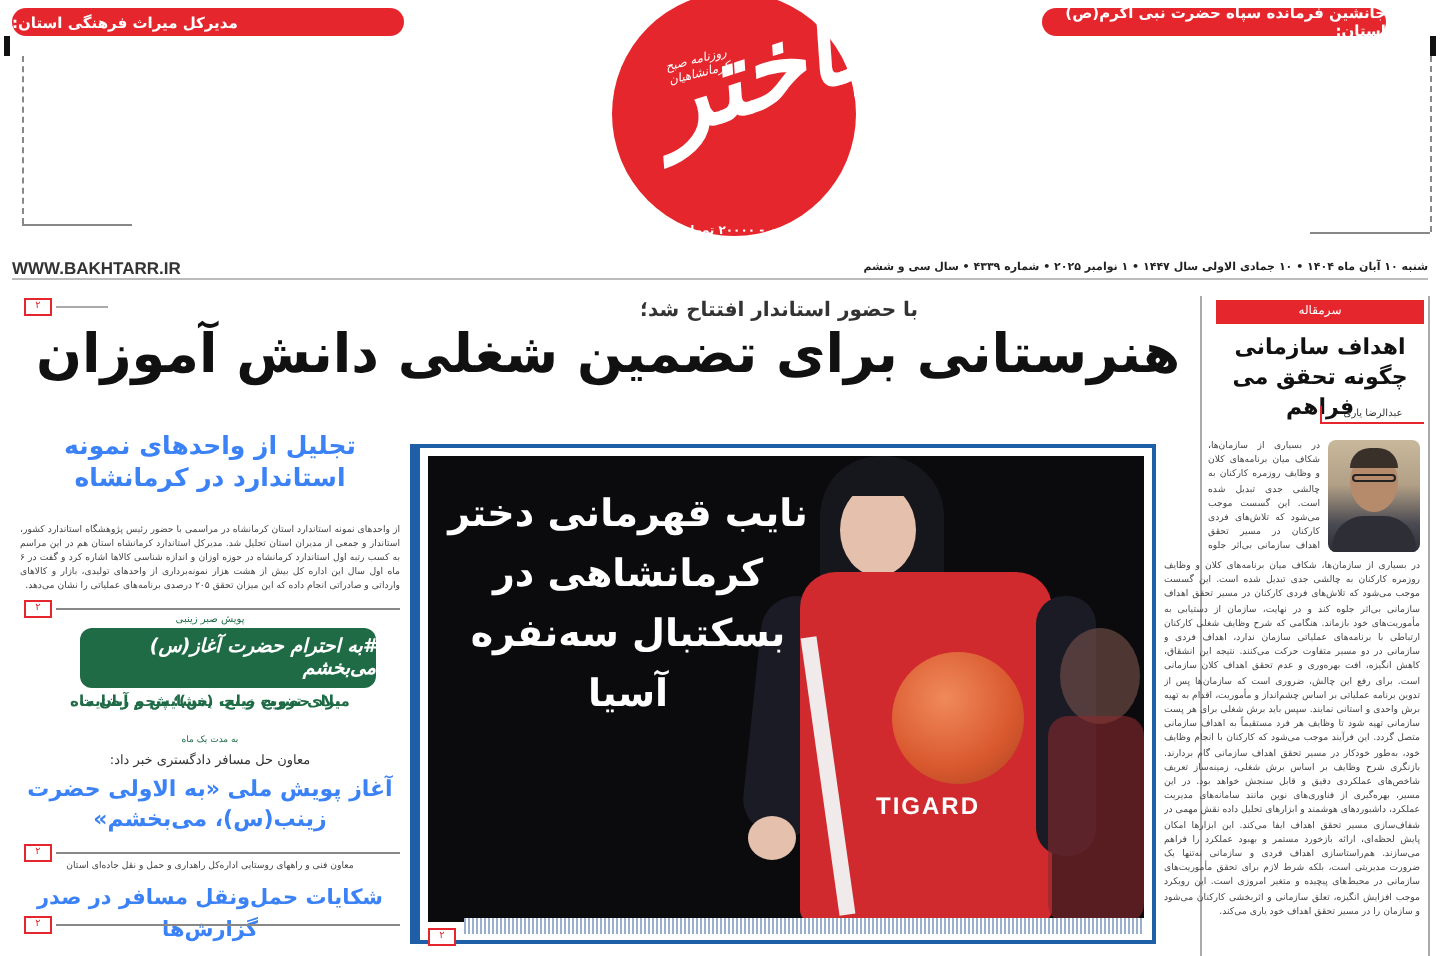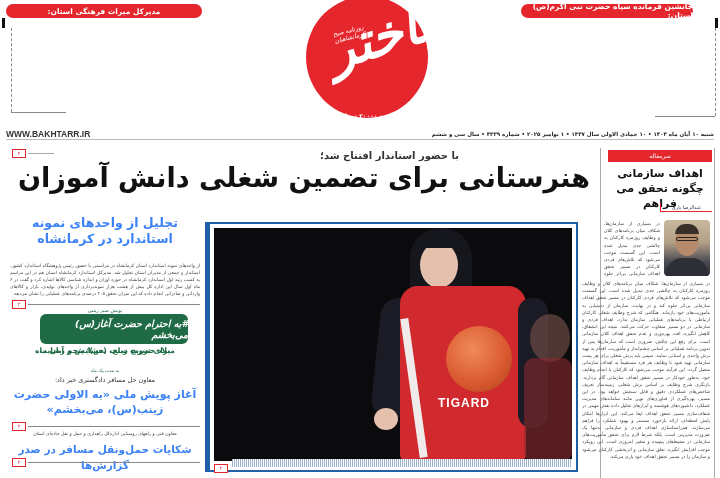--- a/index.html
+++ b/index.html
@@ -1,20 +1,20 @@
 <!DOCTYPE html>
 <html><head>
 <meta charset="utf-8">
 <style>
   * { box-sizing: border-box; margin: 0; padding: 0; }
   html, body { width: 720px; height: 478px; overflow: hidden; background: #fff; }
   body { font-family: "DejaVu Sans", sans-serif; color: #111; position: relative; direction: rtl; }
 
   
-  .redbar { position: absolute; top: 4px; height: 14px; background: #e5262d; border-radius: 7px; color: #fff; font-size: 7.5px; font-weight: bold; display:flex; align-items:center; justify-content:center; }
+  .redbar { position: absolute; top: 4px; height: 14px; background: #e5262d; border-radius: 7px; color: #fff; font-size: 7.5px; font-weight: bold; display:flex; align-items:center; justify-content:flex-end; }
   .redbar.left { left: 6px; width: 196px; }
   .redbar.right { left: 521px; width: 172px; }
   .tab-hook { position:absolute; width:3px; height:10px; background:#111; }
 
   .top-story { position:absolute; top:22px; }
 
   .dotline { position:absolute; border-left:1px dashed #888; }
   .hline { position:absolute; height:1px; background:#888; }
 
   
@@ -127,20 +127,21 @@
     <div style="position:absolute;left:162px;top:70px;width:40px;height:120px;background:#1b1b25;border-radius:18px;transform:rotate(6deg);"></div>
     <div style="position:absolute;left:186px;top:58px;width:126px;height:175px;background:#d02a2e;border-radius:18px 18px 6px 6px;"></div>
     <div style="position:absolute;left:196px;top:90px;width:8px;height:140px;background:#f0eaea;transform:rotate(-8deg);"></div>
     <div style="position:absolute;left:232px;top:98px;width:66px;height:66px;border-radius:50%;background:radial-gradient(circle at 40% 35%,#f08a5b 0%,#d9582e 60%,#a8431f 100%);"></div>
     <div style="position:absolute;left:224px;top:168px;color:#fff;font-family:'Liberation Sans',sans-serif;font-weight:bold;font-size:12px;letter-spacing:1px;direction:ltr;">TIGARD</div>
     <div style="position:absolute;left:304px;top:70px;width:30px;height:130px;background:#1b1b25;border-radius:14px;"></div>
     <div style="position:absolute;left:160px;top:180px;width:24px;height:22px;border-radius:50%;background:#e5c1ad;"></div>
 
     <div style="position:absolute;left:316px;top:86px;width:40px;height:48px;border-radius:50%;background:#6b4a44;opacity:.7;"></div>
     <div style="position:absolute;left:310px;top:130px;width:48px;height:104px;background:#8a2a2e;opacity:.6;border-radius:10px;"></div>
+    <div class="photo-caption">نایب قهرمانی دختر کرمانشاهی در بسکتبال سه‌نفره آسیا</div>
   </div>
   <div class="pgbadge" style="left:4px;top:240px;z-index:2;">۲</div>
   <div class="photo-footer" style="left:22px;width:340px;"></div>
 </div>
 
 <div style="position:absolute;left:600px;top:148px;width:1px;height:330px;background:#aaa;"></div>
 <div style="position:absolute;left:714px;top:148px;width:1px;height:330px;background:#aaa;"></div>
 <div class="sarmaghale">سرمقاله</div>
 <div class="rc-title">اهداف سازمانی چگونه تحقق می فراهم</div>
 <div class="author">عبدالرضا یاری</div>

